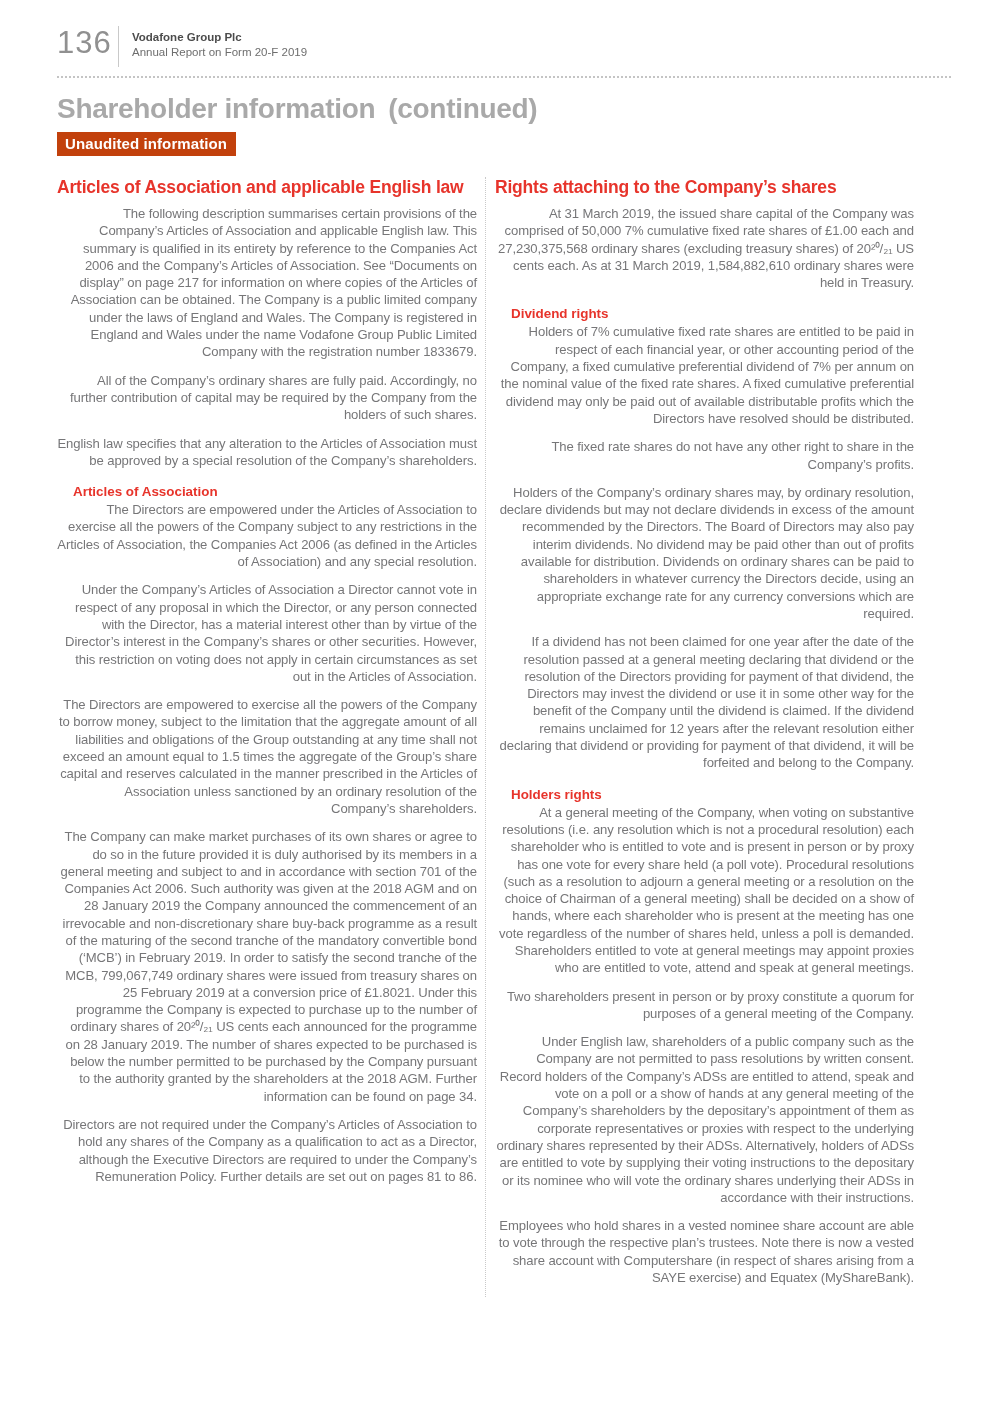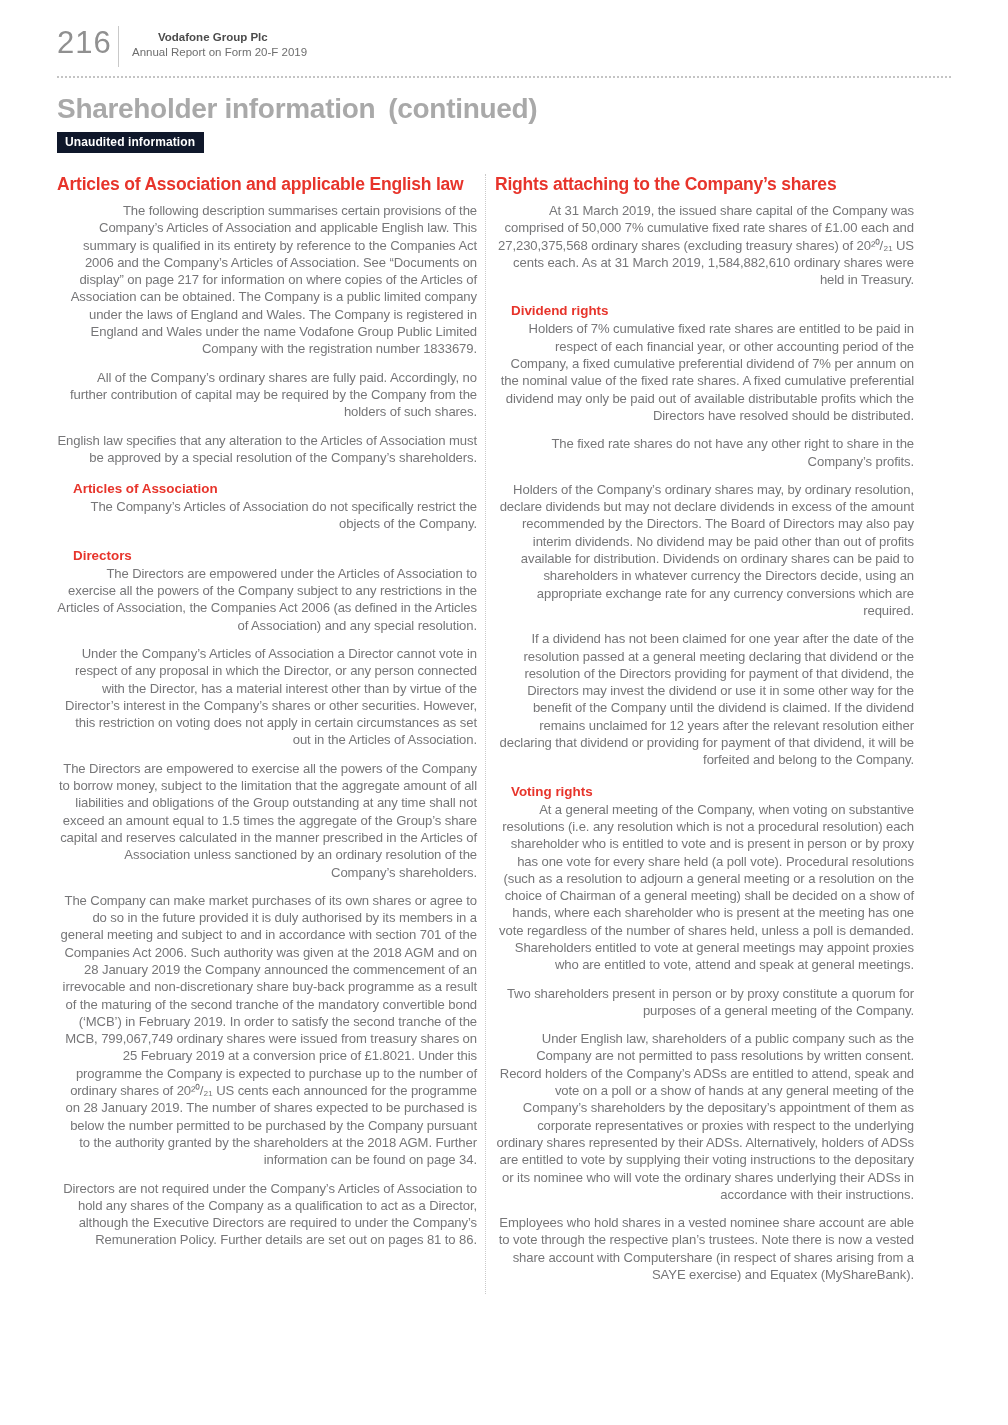--- a/index.html
+++ b/index.html
@@ -14,83 +14,81 @@
     font-family:"Liberation Sans", sans-serif;
     -webkit-font-smoothing:antialiased;
   }
   .page{box-sizing:border-box;width:1008px;height:1425px;padding:26px 57px 0 57px;}
 
   
   .hdr{display:flex;align-items:flex-start;}
   .page-num{font-size:31px;line-height:34px;color:#909090;font-weight:400;width:49px;letter-spacing:1px;}
   .hdr-divider{width:1px;background:#c9c9c9;height:41px;margin:0 13px 0 12px;}
   .hdr-meta{padding-top:4px;font-size:11.5px;line-height:14.5px;color:#6e6e6e;}
-  .hdr-company{font-weight:700;color:#4c4c4c;margin-left:26px;}
+  .hdr-company{font-weight:700;color:#4c4c4c;}
   .dotted-rule{border-top:2px dotted #c4c4c4;margin-top:9px;height:0;}
 
   
   .doc-title{font-size:28px;color:var(--light-gray);font-weight:700;margin:15px 0 7px 0;letter-spacing:-0.3px;}
   .title-suffix{margin-left:13px;}
-  .badge{display:inline-block;background:#0f172a;color:#ffffff;font-size:12px;font-weight:700;
+  .badge{display:inline-block;background:#c2410c;color:#ffffff;font-size:15px;font-weight:700;
          padding:3px 9px 4px 8px;letter-spacing:0.1px;}
 
   
   .columns{display:flex;margin-top:21px;align-items:stretch;}
   .col{box-sizing:border-box;}
   .col-left{width:429px;padding-right:9px;}
   .col-right{width:429px;border-left:1px dotted #c9c9c9;padding-left:9px;margin-left:-1px;}
 
   .section-heading{font-size:17.5px;line-height:20px;color:var(--red);font-weight:700;margin:0 0 8px 0;letter-spacing:-0.2px;}
   .sub-heading{font-size:13.4px;line-height:17px;color:var(--red);font-weight:700;margin:14px 0 1px 0;padding-left:16px;}
   .para{font-size:13.1px;line-height:17.3px;color:var(--body-gray);margin:0 0 11px 0;letter-spacing:-0.1px;text-align:right;}
 </style>
 </head>
 <body>
 
 <div class="page">
 
   <header class="hdr">
-    <div class="page-num">216</div>
+    <div class="page-num">136</div>
     <div class="hdr-divider"></div>
     <div class="hdr-meta">
       <div class="hdr-company">Vodafone Group Plc</div>
       <div class="hdr-report">Annual Report on Form 20-F 2019</div>
     </div>
   </header>
 
   <div class="dotted-rule"></div>
 
   <h1 class="doc-title"><span>Shareholder information</span><span class="title-suffix">(continued)</span></h1>
 
   <div class="badge">Unaudited information</div>
 
   <div class="columns">
     <section class="col col-left">
         <h2 class="section-heading">Articles of Association and applicable English law</h2>
         <p class="para">The following description summarises certain provisions of the Company’s Articles of Association and applicable English law. This summary is qualified in its entirety by reference to the Companies Act 2006 and the Company’s Articles of Association. See “Documents on display” on page 217 for information on where copies of the Articles of Association can be obtained. The Company is a public limited company under the laws of England and Wales. The Company is registered in England and Wales under the name Vodafone Group Public Limited Company with the registration number 1833679.</p>
         <p class="para">All of the Company’s ordinary shares are fully paid. Accordingly, no further contribution of capital may be required by the Company from the holders of such shares.</p>
         <p class="para">English law specifies that any alteration to the Articles of Association must be approved by a special resolution of the Company’s shareholders.</p>
         <h3 class="sub-heading">Articles of Association</h3>
-        <p class="para">The Company’s Articles of Association do not specifically restrict the objects of the Company.</p>
-        <h3 class="sub-heading">Directors</h3>
         <p class="para">The Directors are empowered under the Articles of Association to exercise all the powers of the Company subject to any restrictions in the Articles of Association, the Companies Act 2006 (as defined in the Articles of Association) and any special resolution.</p>
         <p class="para">Under the Company’s Articles of Association a Director cannot vote in respect of any proposal in which the Director, or any person connected with the Director, has a material interest other than by virtue of the Director’s interest in the Company’s shares or other securities. However, this restriction on voting does not apply in certain circumstances as set out in the Articles of Association.</p>
         <p class="para">The Directors are empowered to exercise all the powers of the Company to borrow money, subject to the limitation that the aggregate amount of all liabilities and obligations of the Group outstanding at any time shall not exceed an amount equal to 1.5 times the aggregate of the Group’s share capital and reserves calculated in the manner prescribed in the Articles of Association unless sanctioned by an ordinary resolution of the Company’s shareholders.</p>
         <p class="para">The Company can make market purchases of its own shares or agree to do so in the future provided it is duly authorised by its members in a general meeting and subject to and in accordance with section 701 of the Companies Act 2006. Such authority was given at the 2018 AGM and on 28 January 2019 the Company announced the commencement of an irrevocable and non-discretionary share buy-back programme as a result of the maturing of the second tranche of the mandatory convertible bond (‘MCB’) in February 2019. In order to satisfy the second tranche of the MCB, 799,067,749 ordinary shares were issued from treasury shares on 25 February 2019 at a conversion price of £1.8021. Under this programme the Company is expected to purchase up to the number of ordinary shares of 20²⁰/₂₁ US cents each announced for the programme on 28 January 2019. The number of shares expected to be purchased is below the number permitted to be purchased by the Company pursuant to the authority granted by the shareholders at the 2018 AGM. Further information can be found on page 34.</p>
         <p class="para">Directors are not required under the Company’s Articles of Association to hold any shares of the Company as a qualification to act as a Director, although the Executive Directors are required to under the Company’s Remuneration Policy. Further details are set out on pages 81 to 86.</p>
       </section>
     <section class="col col-right">
         <h2 class="section-heading">Rights attaching to the Company’s shares</h2>
         <p class="para">At 31 March 2019, the issued share capital of the Company was comprised of 50,000 7% cumulative fixed rate shares of £1.00 each and 27,230,375,568 ordinary shares (excluding treasury shares) of 20²⁰/₂₁ US cents each. As at 31 March 2019, 1,584,882,610 ordinary shares were held in Treasury.</p>
         <h3 class="sub-heading">Dividend rights</h3>
         <p class="para">Holders of 7% cumulative fixed rate shares are entitled to be paid in respect of each financial year, or other accounting period of the Company, a fixed cumulative preferential dividend of 7% per annum on the nominal value of the fixed rate shares. A fixed cumulative preferential dividend may only be paid out of available distributable profits which the Directors have resolved should be distributed.</p>
         <p class="para">The fixed rate shares do not have any other right to share in the Company’s profits.</p>
         <p class="para">Holders of the Company’s ordinary shares may, by ordinary resolution, declare dividends but may not declare dividends in excess of the amount recommended by the Directors. The Board of Directors may also pay interim dividends. No dividend may be paid other than out of profits available for distribution. Dividends on ordinary shares can be paid to shareholders in whatever currency the Directors decide, using an appropriate exchange rate for any currency conversions which are required.</p>
         <p class="para">If a dividend has not been claimed for one year after the date of the resolution passed at a general meeting declaring that dividend or the resolution of the Directors providing for payment of that dividend, the Directors may invest the dividend or use it in some other way for the benefit of the Company until the dividend is claimed. If the dividend remains unclaimed for 12 years after the relevant resolution either declaring that dividend or providing for payment of that dividend, it will be forfeited and belong to the Company.</p>
-        <h3 class="sub-heading">Voting rights</h3>
+        <h3 class="sub-heading">Holders rights</h3>
         <p class="para">At a general meeting of the Company, when voting on substantive resolutions (i.e. any resolution which is not a procedural resolution) each shareholder who is entitled to vote and is present in person or by proxy has one vote for every share held (a poll vote). Procedural resolutions (such as a resolution to adjourn a general meeting or a resolution on the choice of Chairman of a general meeting) shall be decided on a show of hands, where each shareholder who is present at the meeting has one vote regardless of the number of shares held, unless a poll is demanded. Shareholders entitled to vote at general meetings may appoint proxies who are entitled to vote, attend and speak at general meetings.</p>
         <p class="para">Two shareholders present in person or by proxy constitute a quorum for purposes of a general meeting of the Company.</p>
         <p class="para">Under English law, shareholders of a public company such as the Company are not permitted to pass resolutions by written consent. Record holders of the Company’s ADSs are entitled to attend, speak and vote on a poll or a show of hands at any general meeting of the Company’s shareholders by the depositary’s appointment of them as corporate representatives or proxies with respect to the underlying ordinary shares represented by their ADSs. Alternatively, holders of ADSs are entitled to vote by supplying their voting instructions to the depositary or its nominee who will vote the ordinary shares underlying their ADSs in accordance with their instructions.</p>
         <p class="para">Employees who hold shares in a vested nominee share account are able to vote through the respective plan’s trustees. Note there is now a vested share account with Computershare (in respect of shares arising from a SAYE exercise) and Equatex (MyShareBank).</p>
       </section>
   </div>
 
 </div>
 
 </body></html>

